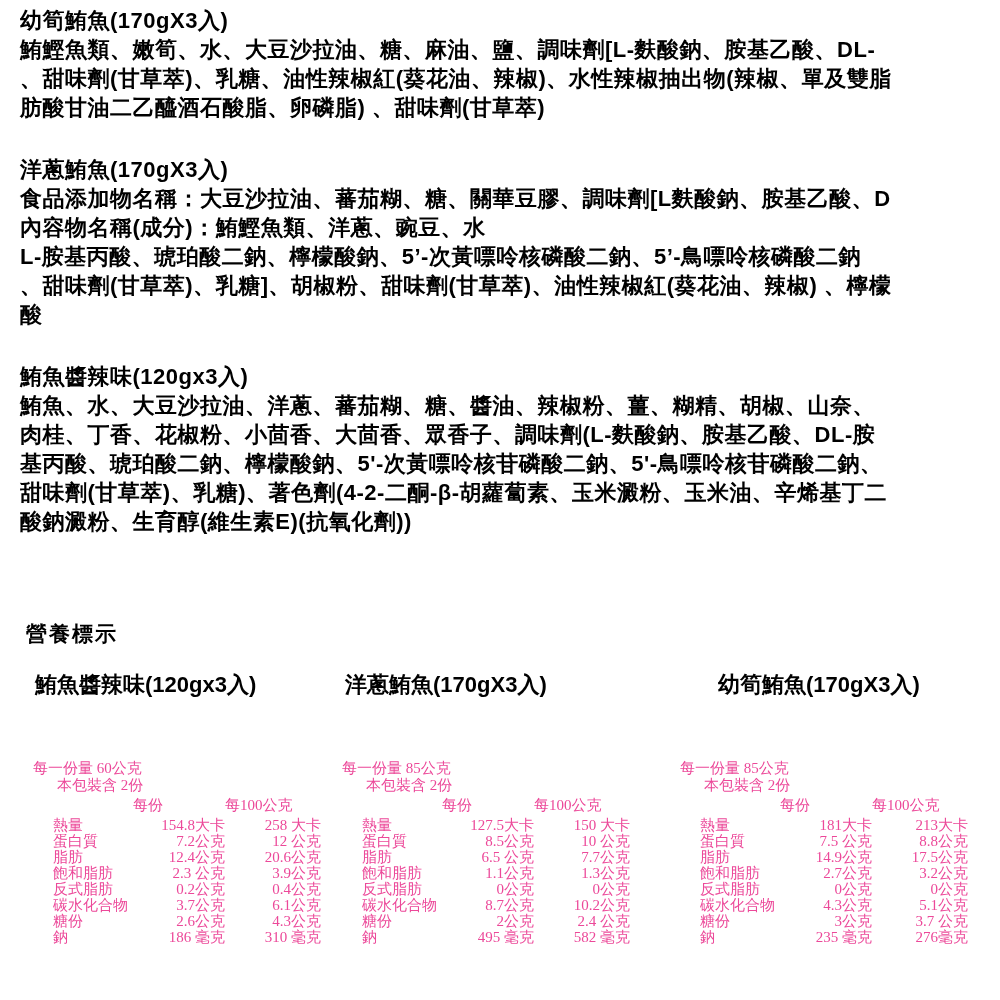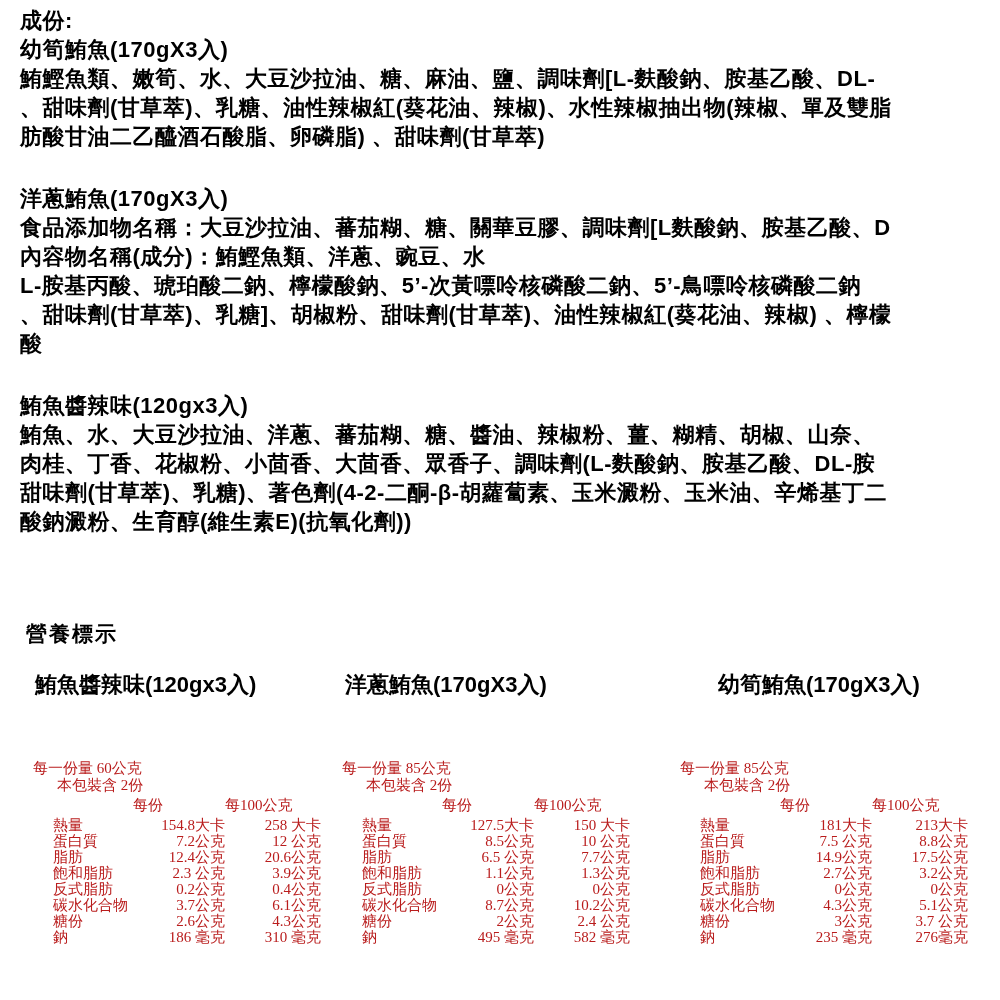--- a/index.html
+++ b/index.html
@@ -45,21 +45,21 @@
   .nut-title.t0 { left: 35px; }
   .nut-title.t1 { left: 345px; }
   .nut-title.t2 { left: 718px; }
   .ntable {
     position: absolute;
     top: 760px;
     width: 292px;
     font-family: "Liberation Serif", serif;
     font-size: 15px;
     line-height: 17px;
-    color: #b91c1c;
+    color: #ec4899;
   }
   .ntable.t0 { left: 33px; }
   .ntable.t1 { left: 342px; }
   .ntable.t2 { left: 680px; }
   .serving  { white-space: nowrap; }
   .serving2 { white-space: nowrap; padding-left: 24px; }
   .colhdr {
     display: grid;
     grid-template-columns: 100px 92px 100px;
     margin-top: 3px;
@@ -76,21 +76,20 @@
   .nrow .lbl { text-align: left; padding-left: 20px; }
   .nrow .v1  { text-align: right; }
   .nrow .v2  { text-align: right; padding-right: 4px; }
 </style>
 </head>
 <body>
 
 <div class="page">
 
   <div class="ingredients">
-    <div class="ing-line">成份:</div>
 
     <div class="product">
       <div class="ing-line">幼筍鮪魚(170gX3入)</div>
       <div class="ing-line">鮪鰹魚類、嫩筍、水、大豆沙拉油、糖、麻油、鹽、調味劑[L-麩酸鈉、胺基乙酸、DL-</div>
       <div class="ing-line">、甜味劑(甘草萃)、乳糖、油性辣椒紅(葵花油、辣椒)、水性辣椒抽出物(辣椒、單及雙脂</div>
       <div class="ing-line">肪酸甘油二乙醯酒石酸脂、卵磷脂) 、甜味劑(甘草萃)</div>
     </div>
 
     <div class="product gap">
       <div class="ing-line">洋蔥鮪魚(170gX3入)</div>
@@ -98,20 +97,21 @@
       <div class="ing-line">內容物名稱(成分)：鮪鰹魚類、洋蔥、豌豆、水</div>
       <div class="ing-line">L-胺基丙酸、琥珀酸二鈉、檸檬酸鈉、5’-次黃嘌呤核磷酸二鈉、5’-鳥嘌呤核磷酸二鈉</div>
       <div class="ing-line">、甜味劑(甘草萃)、乳糖]、胡椒粉、甜味劑(甘草萃)、油性辣椒紅(葵花油、辣椒) 、檸檬</div>
       <div class="ing-line">酸</div>
     </div>
 
     <div class="product gap">
       <div class="ing-line">鮪魚醬辣味(120gx3入)</div>
       <div class="ing-line">鮪魚、水、大豆沙拉油、洋蔥、蕃茄糊、糖、醬油、辣椒粉、薑、糊精、胡椒、山奈、</div>
       <div class="ing-line">肉桂、丁香、花椒粉、小茴香、大茴香、眾香子、調味劑(L-麩酸鈉、胺基乙酸、DL-胺</div>
+      <div class="ing-line">基丙酸、琥珀酸二鈉、檸檬酸鈉、5'-次黃嘌呤核苷磷酸二鈉、5'-鳥嘌呤核苷磷酸二鈉、</div>
       <div class="ing-line">甜味劑(甘草萃)、乳糖)、著色劑(4-2-二酮-β-胡蘿蔔素、玉米澱粉、玉米油、辛烯基丁二</div>
       <div class="ing-line">酸鈉澱粉、生育醇(維生素E)(抗氧化劑))</div>
     </div>
   </div>
 
   <div class="nut-header">營養標示</div>
 
   <div class="nut-title t0">鮪魚醬辣味(120gx3入)</div>
   <div class="nut-title t1">洋蔥鮪魚(170gX3入)</div>
   <div class="nut-title t2">幼筍鮪魚(170gX3入)</div>

